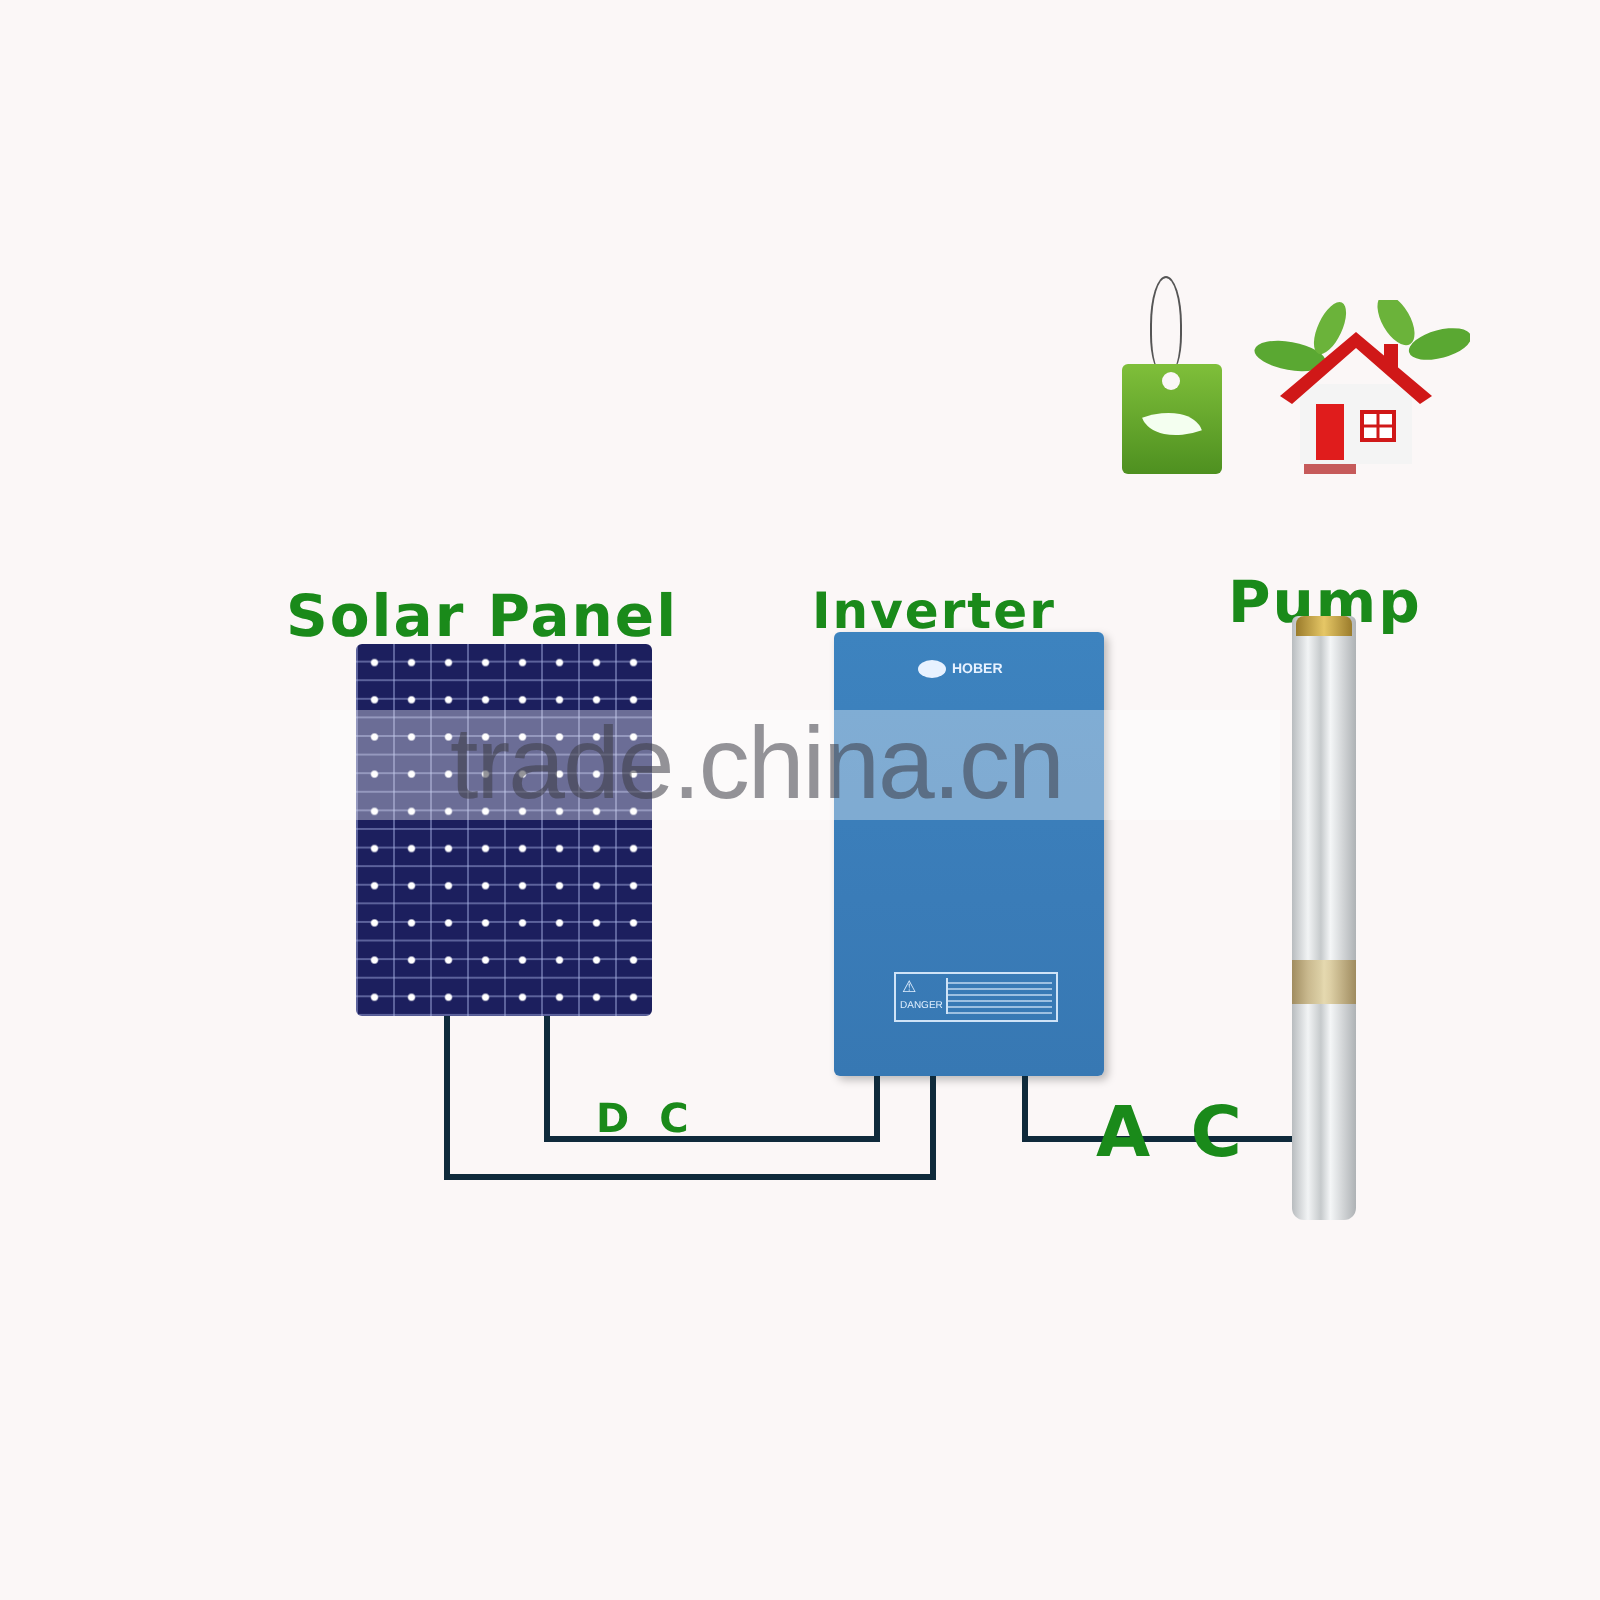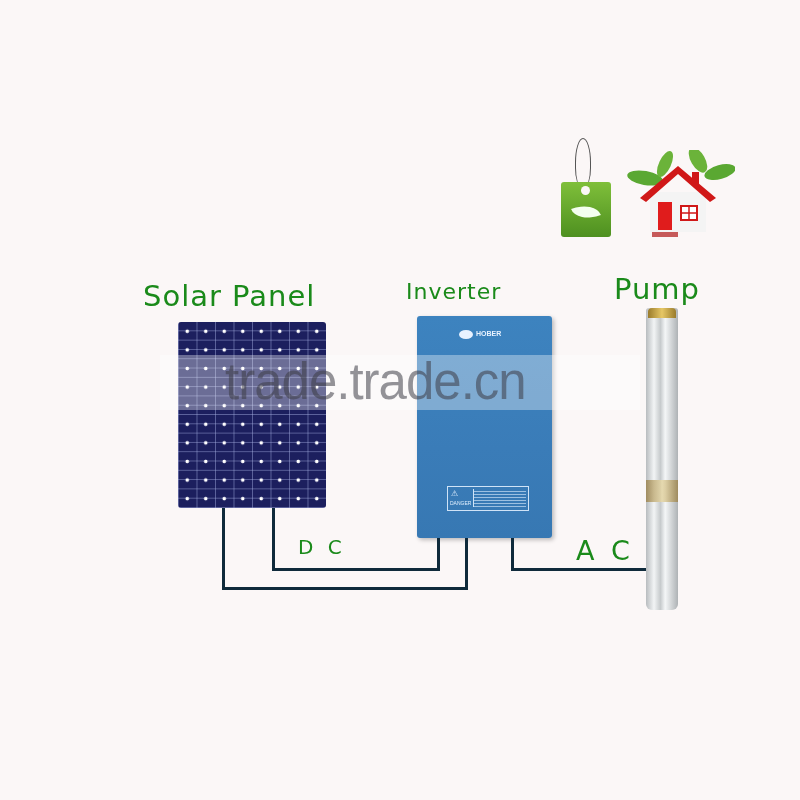--- a/index.html
+++ b/index.html
@@ -1,17 +1,17 @@
 <!DOCTYPE html>
 <html><head>
 <meta charset="utf-8">
 <style>
   html, body { margin:0; padding:0; }
   body { width:800px; height:800px; background:#fbf7f7; position:relative; overflow:hidden; font-family:"Liberation Sans", sans-serif; }
-  .label { position:absolute; color:#1a8a1a; font-weight:normal; font-family:"DejaVu Sans", sans-serif; letter-spacing:1px; }
+  .label { position:absolute; color:#1a8a1a; font-weight:bold; font-family:"DejaVu Sans", sans-serif; letter-spacing:1px;margin-top:12px; }
   .panel { position:absolute; left:178px; top:322px; width:148px; height:186px; background:#1c1f5e; border-radius:3px;
     background-image:
       radial-gradient(circle, #ffffff 1.4px, transparent 2.2px),
       linear-gradient(90deg, rgba(170,180,230,0.45) 1px, transparent 1px),
       linear-gradient(0deg, rgba(170,180,230,0.45) 1px, transparent 1px);
     background-size:18.5px 18.6px, 18.5px 18.6px, 18.5px 9.3px;
     background-position:0 0, 0 0, 0 0; }
   .inverter { position:absolute; left:417px; top:316px; width:135px; height:222px; background:linear-gradient(180deg,#3d83bf 0%,#3a7cb8 60%,#3778b3 100%); border-radius:3px; box-shadow:2px 2px 4px rgba(0,0,0,0.25); }
   .inv-logo { position:absolute; left:42px; top:14px; color:#e8f2ff; font-size:7px; font-weight:bold; }
   .inv-logo .eye { display:inline-block; width:14px; height:9px; border-radius:50%; background:#e8f2ff; vertical-align:middle; margin-right:3px; }
@@ -53,21 +53,21 @@
   <polygon points="20,48 58,16 96,48 90,52 58,24 26,52" fill="#d01818"></polygon>
   <rect x="72" y="22" width="7" height="12" fill="#d01818"></rect>
   <rect x="38" y="52" width="14" height="28" fill="#e01c1c"></rect>
   <rect x="61" y="56" width="16" height="14" fill="#fff" stroke="#d01818" stroke-width="2"></rect>
   <line x1="69" y1="56" x2="69" y2="70" stroke="#d01818" stroke-width="1.5"></line>
   <line x1="61" y1="63" x2="77" y2="63" stroke="#d01818" stroke-width="1.5"></line>
   <rect x="32" y="82" width="26" height="5" fill="#c65a5a"></rect>
 </svg>
 
 <div class="label" style="left:143px; top:279px; font-size:29px;">Solar Panel</div>
-<div class="label" style="left:406px; top:279px; font-size:22px;">Inverter</div>
+<div class="label" style="left:406px; top:279px; font-size:25px;">Inverter</div>
 <div class="label" style="left:614px; top:272px; font-size:29px;text-align:right;">Pump</div>
 
 <div class="panel"></div>
 
 <div class="inverter">
   <div class="inv-logo"><span class="eye"></span><span>HOBER</span></div>
   <div class="danger">
     <span class="tri">⚠</span>
     <span class="dtxt">DANGER</span>
     <div class="lines"></div>
@@ -81,16 +81,16 @@
 <div class="wire" style="left:222px; top:508px; width:3px; height:82px;"></div>
 <div class="wire" style="left:222px; top:587px; width:246px; height:3px;"></div>
 <div class="wire" style="left:465px; top:538px; width:3px; height:52px;"></div>
 <div class="wire" style="left:272px; top:508px; width:3px; height:63px;"></div>
 <div class="wire" style="left:272px; top:568px; width:168px; height:3px;"></div>
 <div class="wire" style="left:437px; top:538px; width:3px; height:33px;"></div>
 <div class="wire" style="left:511px; top:538px; width:3px; height:33px;"></div>
 <div class="wire" style="left:511px; top:568px; width:135px; height:3px;"></div>
 
 <div class="label" style="left:298px; top:535px; font-size:20px; letter-spacing:4px;">D C</div>
-<div class="label" style="left:576px; top:535px; font-size:27px; letter-spacing:4px;text-align:right;">A C</div>
+<div class="label" style="left:548px; top:535px; font-size:35px; letter-spacing:4px;text-align:right;">A C</div>
 
 <div class="wm"></div>
-<div class="wm-text">trade.trade.cn</div>
+<div class="wm-text">trade.china.cn</div>
 
 </body></html>

